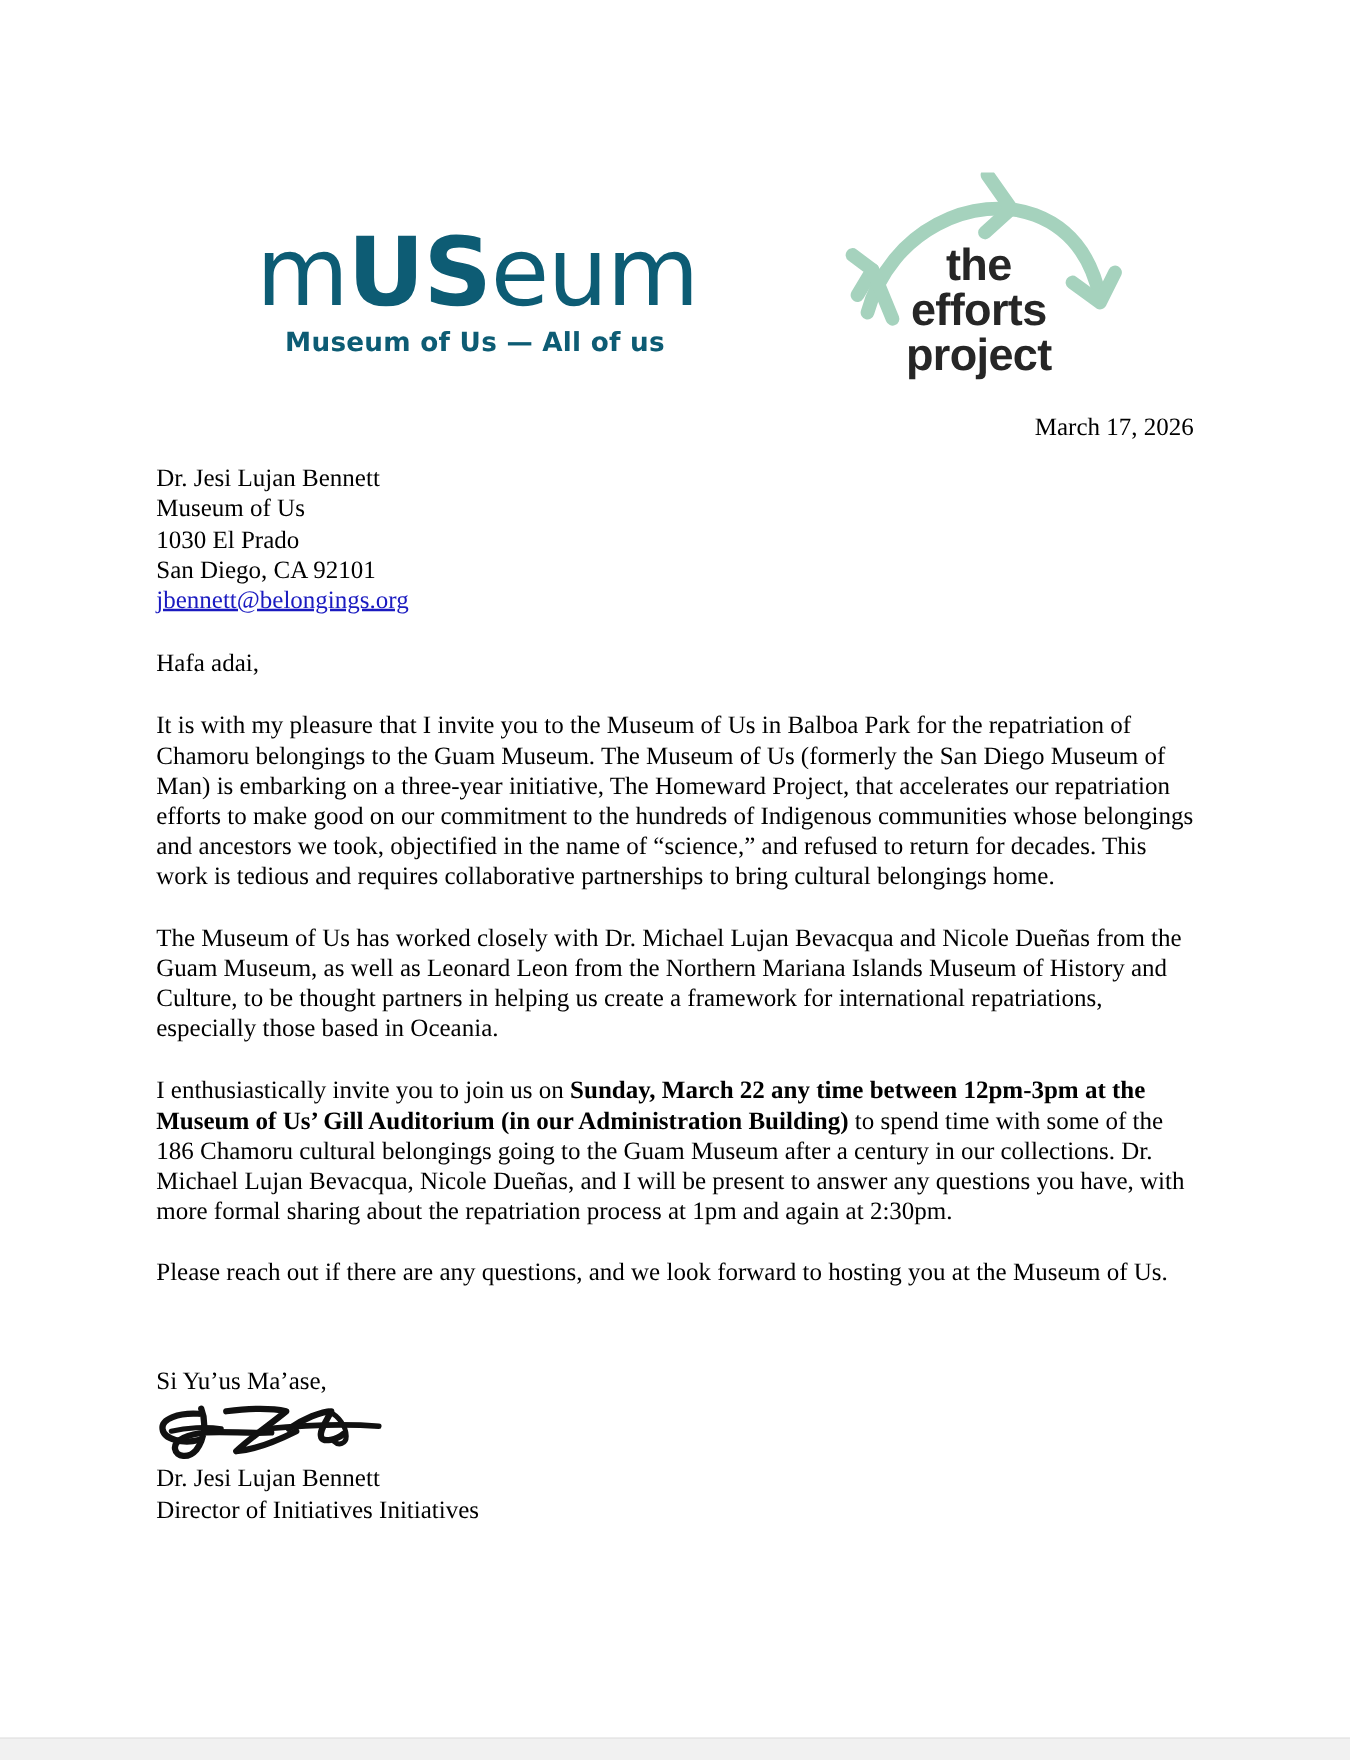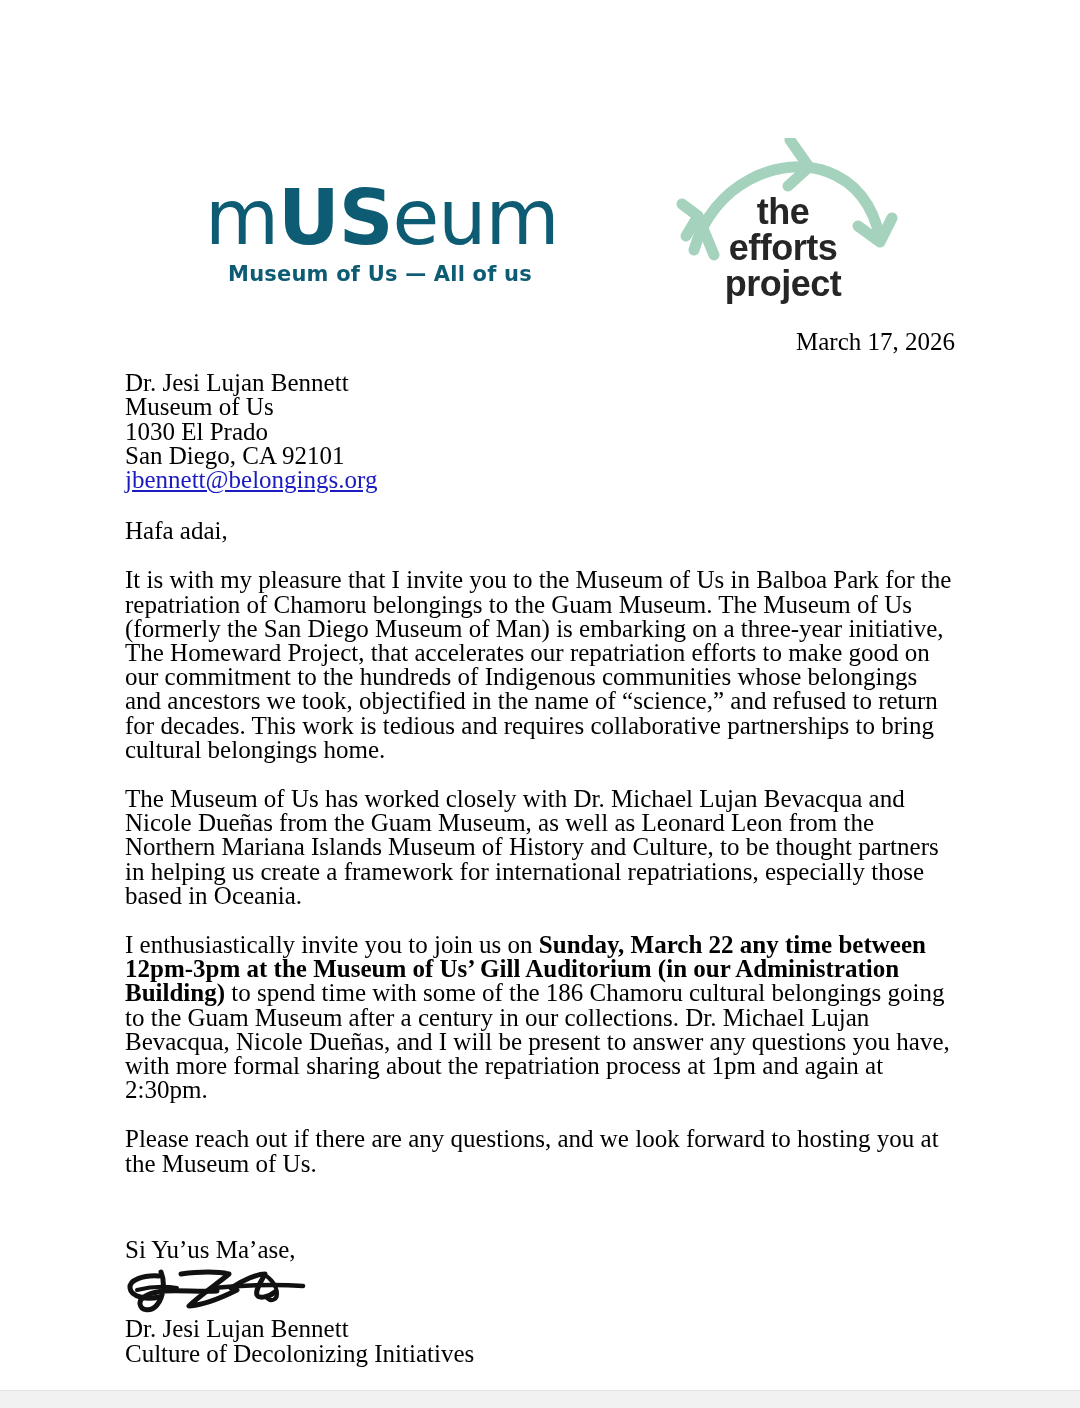--- a/index.html
+++ b/index.html
@@ -105,21 +105,21 @@
   .hw-the      { font-size: 36px; }
   .hw-homeward { font-size: 36px; }
   .hw-project  { font-size: 36px; }
 
   
   .letter {
     position: absolute;
     left: 125px;
     top: 330px;
     width: 830px;
-    font-size: 25px;
+    font-size: 20px;
     line-height: 24.2px;
   }
   .date-line {
     text-align: right;
     margin-bottom: 17px;
   }
   .address-block div {
     line-height: 24.2px;
   }
   .email-link {
@@ -224,20 +224,20 @@
           <path d="M56 8 C72 6, 90 5, 104 8 C92 18, 74 30, 64 40 C78 39, 96 32, 112 24" stroke-width="5"></path>
           <path d="M106 22 C118 14, 132 8, 140 8 C136 16, 130 24, 132 29 C134 33, 144 31, 150 26" stroke-width="5"></path>
           <path d="M138 8 C146 12, 152 20, 152 28 C152 34, 146 36, 142 32" stroke-width="4"></path>
           <path d="M88 22 C120 19, 152 18, 178 20" stroke-width="4.5"></path>
         </g>
       </svg>
     </div>
 
     <div class="sign-block">
       <div>Dr. Jesi Lujan Bennett</div>
-      <div>Culture of Decolonizing Initiatives</div>
+      <div>Director of Initiatives Initiatives</div>
     </div>
   </div>
 
   <div class="page-indicator">1/1</div>
 </div>
 
 <div class="viewer-gutter"></div>
 
 </body></html>

